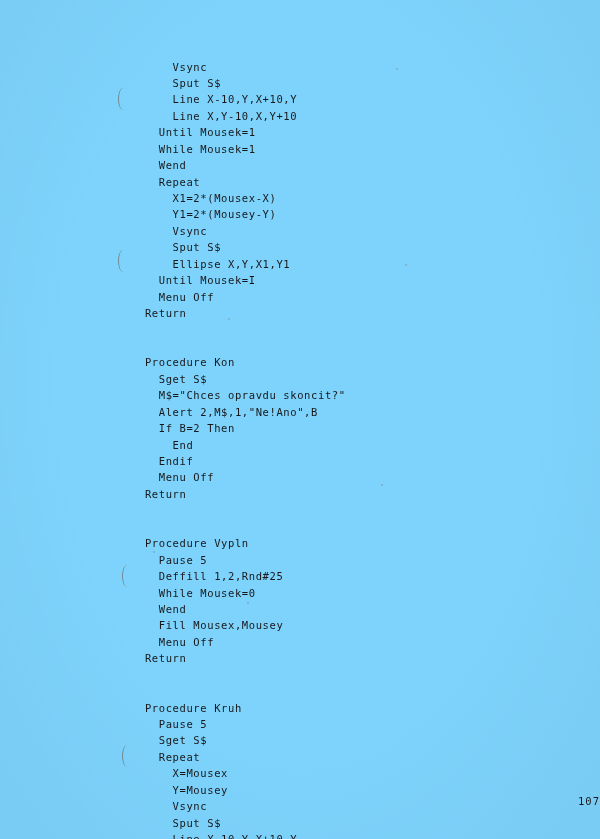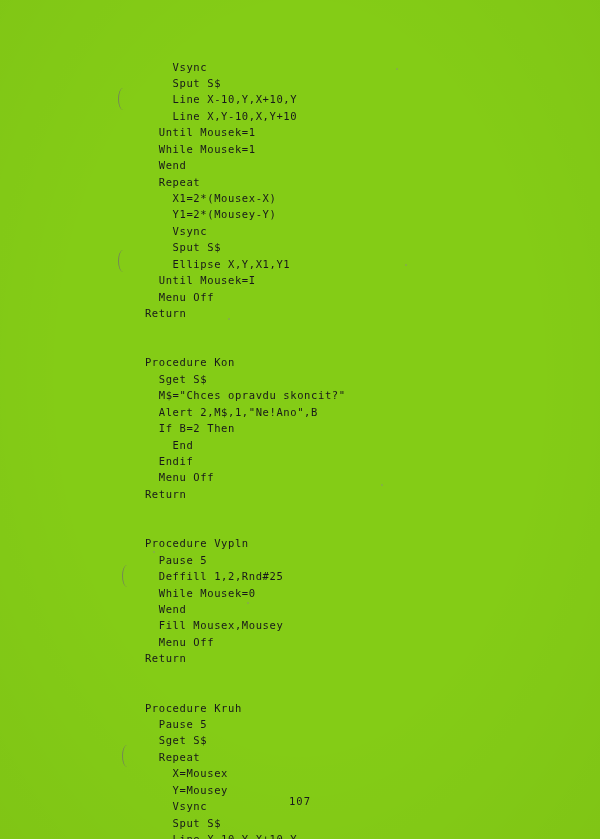--- a/index.html
+++ b/index.html
@@ -13,21 +13,21 @@
     font-family: "DejaVu Sans Mono", monospace;
     overflow: hidden;
     position: relative;
   }
   .page {
     position: absolute;
     left: 0;
     top: 0;
     width: 600px;
     height: 839px;
-    background: #84cc16;
+    background: #7dd3fc;
   }
   
   .page::before {
     content: "";
     position: absolute;
     left: 0; top: 0; right: 0; bottom: 0;
     background:
       radial-gradient(ellipse at 50% 45%, rgba(255,255,255,0) 55%, rgba(0,0,0,0.035) 100%);
     pointer-events: none;
   }
@@ -49,21 +49,21 @@
     white-space: pre;
   }
   .listing .blank {
     color: transparent;
   }
   .pageno {
     position: absolute;
     left: 0;
     top: 795px;
     width: 600px;
-    text-align: center;
+    text-align: right;
     font-size: 10.5px;
     letter-spacing: 1px;
     color: #1b1b1d;
     font-family: "DejaVu Sans Mono", monospace;
   }
   
   .margin-mark {
     position: absolute;
     width: 9px;
     height: 22px;

